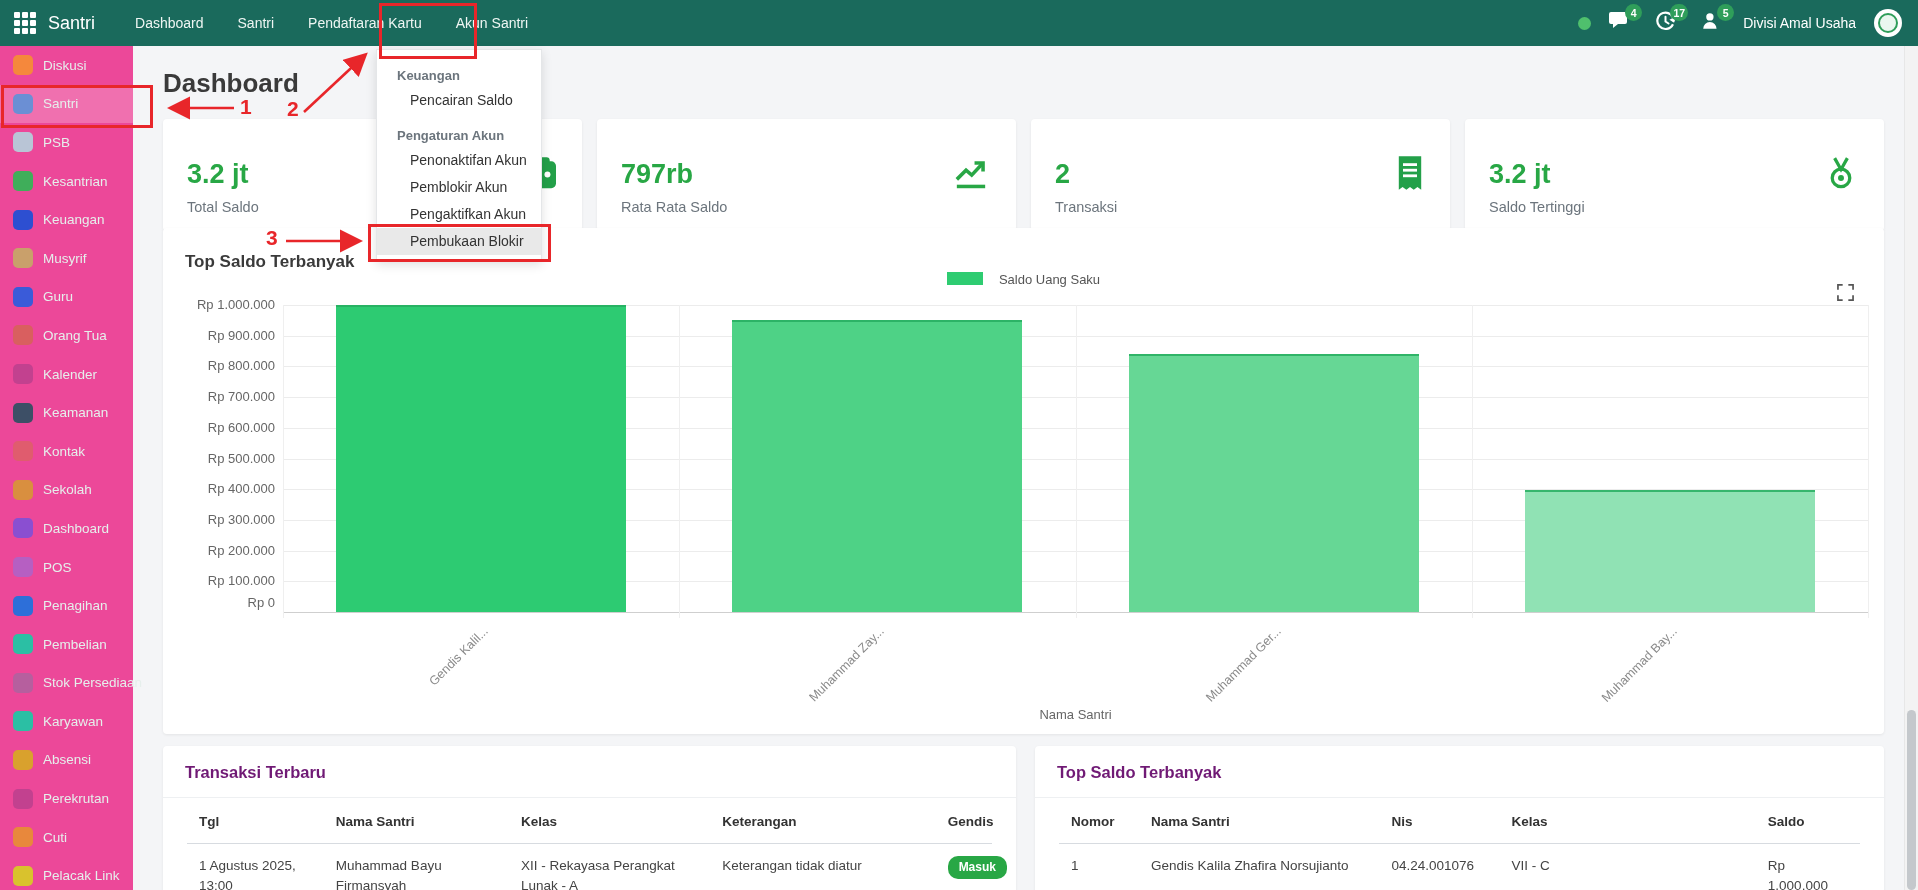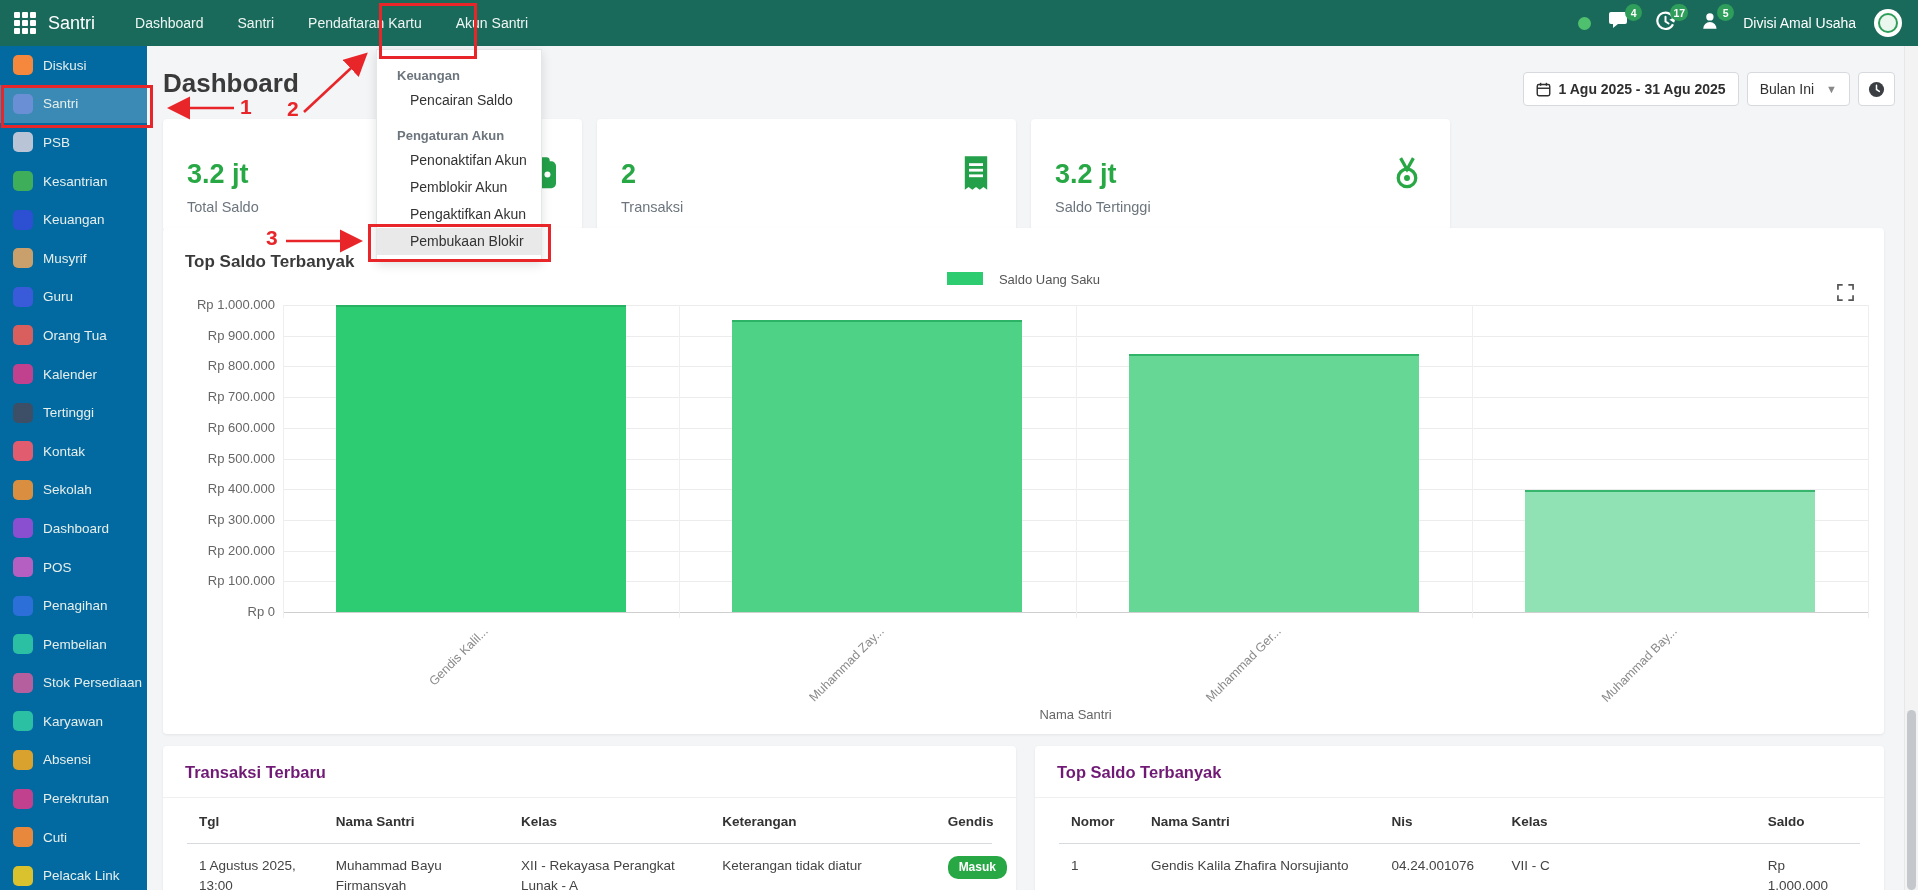--- a/index.html
+++ b/index.html
@@ -21,21 +21,21 @@
   .nav-badge{position:absolute;top:-7px;right:-9px;min-width:17px;height:17px;border-radius:9px;
     background:#2f9e5a;color:#fff;font-size:10.5px;font-weight:700;display:flex;
     align-items:center;justify-content:center;padding:0 3px;box-sizing:border-box;}
   .user-name{color:#fff;font-size:14px;}
   .avatar{width:28px;height:28px;border-radius:50%;background:#fff;display:flex;
     align-items:center;justify-content:center;cursor:pointer;}
   .avatar i{width:20px;height:20px;border-radius:50%;background:#eaf7ef;border:2px solid #2f9e5a;
     box-sizing:border-box;display:block;}
 
   
-  .sidebar{position:absolute;left:0;top:46px;width:147px;height:844px;background:#0369a1;z-index:20;}
+  .sidebar{position:absolute;left:0;top:46px;width:133px;height:844px;background:#ec4899;z-index:20;}
   .side-item{height:38.6px;display:flex;align-items:center;gap:10px;cursor:pointer;}
   .side-item.active{background:rgba(255,255,255,.22);}
   .side-ico{width:20px;height:20px;border-radius:5px;margin-left:13px;flex:0 0 auto;}
   .side-label{color:#e6efec;font-size:13.5px;white-space:nowrap;}
 
   
   .page-title{position:absolute;left:163px;top:68px;font-size:26px;font-weight:700;color:#3a3a3a;}
   .toolbar{position:absolute;top:72px;right:23px;display:flex;gap:8px;align-items:center;z-index:5;}
   .tool-btn{height:34px;background:#fff;border:1px solid #d6d9dd;border-radius:4px;display:flex;
     align-items:center;gap:8px;padding:0 12px;font-size:14px;color:#2f2f2f;cursor:pointer;
@@ -186,21 +186,21 @@
       <div class="side-item">
         <span class="side-ico" style="background: rgb(217, 95, 95);"></span>
         <span class="side-label">Orang Tua</span>
       </div>
       <div class="side-item">
         <span class="side-ico" style="background: rgb(194, 65, 143);"></span>
         <span class="side-label">Kalender</span>
       </div>
       <div class="side-item">
         <span class="side-ico" style="background: rgb(61, 79, 102);"></span>
-        <span class="side-label">Tertinggi</span>
+        <span class="side-label">Keamanan</span>
       </div>
       <div class="side-item">
         <span class="side-ico" style="background: rgb(224, 92, 110);"></span>
         <span class="side-label">Kontak</span>
       </div>
       <div class="side-item">
         <span class="side-ico" style="background: rgb(217, 143, 63);"></span>
         <span class="side-label">Sekolah</span>
       </div>
       <div class="side-item">
@@ -240,53 +240,41 @@
         <span class="side-label">Cuti</span>
       </div>
       <div class="side-item">
         <span class="side-ico" style="background: rgb(217, 194, 45);"></span>
         <span class="side-label">Pelacak Link</span>
       </div>
     </div>
 
   <div class="page-title">Dashboard</div>
 
-  <div class="toolbar">
-    <div class="tool-btn">
-      <svg width="15" height="15" viewBox="0 0 18 18">
-        <rect x="1.5" y="3" width="15" height="13.5" rx="2" fill="none" stroke="#2f2f2f" stroke-width="1.7"></rect>
-        <line x1="1.5" y1="7.5" x2="16.5" y2="7.5" stroke="#2f2f2f" stroke-width="1.7"></line>
-        <line x1="5.5" y1="1" x2="5.5" y2="4.5" stroke="#2f2f2f" stroke-width="1.7"></line>
-        <line x1="12.5" y1="1" x2="12.5" y2="4.5" stroke="#2f2f2f" stroke-width="1.7"></line>
-      </svg>
-      <b>1 Agu 2025 - 31 Agu 2025</b>
-    </div>
-    <div class="tool-btn">
-      <span>Bulan Ini</span>
-      <span class="chev">▼</span>
-    </div>
-    <div class="tool-btn" style="padding:0 9px;">
-      <svg width="17" height="17" viewBox="0 0 18 18">
-        <circle cx="9" cy="9" r="8" fill="#3b3f44"></circle>
-        <path d="M9 4.5 V9 L12 11" stroke="#fff" stroke-width="1.6" fill="none" stroke-linecap="round"></path>
-      </svg>
-    </div>
-  </div>
 
   <div class="cards-row" id="cards-row">
       <div class="stat-card">
         <div class="stat-value">3.2 jt</div>
         <div class="stat-label">Total Saldo</div>
         <div class="stat-ico"><svg width="38" height="32" viewBox="0 0 24 20">
             <rect x="0" y="0" width="20" height="4.5" rx="2" fill="#23a049"></rect>
             <rect x="0" y="2.6" width="24" height="17" rx="3" fill="#23a049"></rect>
             <circle cx="18.6" cy="11" r="1.9" fill="#fff"></circle>
           </svg></div>
       </div>
       <div class="stat-card">
+        <div class="stat-value">797rb</div>
+        <div class="stat-label">Rata Rata Saldo</div>
+        <div class="stat-ico"><svg width="38" height="34" viewBox="0 0 24 24">
+            <path d="M2 16.5 8.5 10l4 3.5L20 5.5" fill="none" stroke="#28a745" stroke-width="2.5"></path>
+            <path d="M14.5 5h6v6" fill="none" stroke="#28a745" stroke-width="2.5"></path>
+            <path d="M2 21.5h20" stroke="#28a745" stroke-width="2.5"></path>
+          </svg></div>
+      </div>
+      <div class="stat-card">
         <div class="stat-value">2</div>
         <div class="stat-label">Transaksi</div>
         <div class="stat-ico"><svg width="28" height="34" viewBox="0 0 20 24">
             <path d="M2 0h16v24l-2.7-2-2.6 2-2.7-2-2.6 2-2.7-2L2 24Z" fill="#23a049"></path>
             <rect x="5" y="5" width="10" height="2" fill="#fff"></rect>
             <rect x="5" y="9" width="10" height="2" fill="#fff"></rect>
             <rect x="5" y="13" width="10" height="2" fill="#fff"></rect>
           </svg></div>
       </div>
       <div class="stat-card">
@@ -306,21 +294,21 @@
       <span class="legend-swatch"></span>
       <span class="legend-label">Saldo Uang Saku</span>
     </div>
     <div class="expand-ico">
       <svg width="17" height="17" viewBox="0 0 18 18">
         <path d="M1 6 V1 H6 M12 1 H17 V6 M17 12 V17 H12 M6 17 H1 V12" fill="none" stroke="#555" stroke-width="1.8"></path>
       </svg>
     </div>
     <div class="plot" id="plot">
         <div class="hgrid base" style="top: 307px;"></div>
-        <div class="ytick" style="top: 299px; text-align: right;">Rp 0</div>
+        <div class="ytick" style="top: 290px; text-align: right;">Rp 0</div>
         <div class="hgrid" style="top: 276.3px;"></div>
         <div class="ytick" style="top: 268.3px;">Rp 100.000</div>
         <div class="hgrid" style="top: 245.6px;"></div>
         <div class="ytick" style="top: 237.6px;">Rp 200.000</div>
         <div class="hgrid" style="top: 214.9px;"></div>
         <div class="ytick" style="top: 206.9px;">Rp 300.000</div>
         <div class="hgrid" style="top: 184.2px;"></div>
         <div class="ytick" style="top: 176.2px;">Rp 400.000</div>
         <div class="hgrid" style="top: 153.5px;"></div>
         <div class="ytick" style="top: 145.5px;">Rp 500.000</div>

